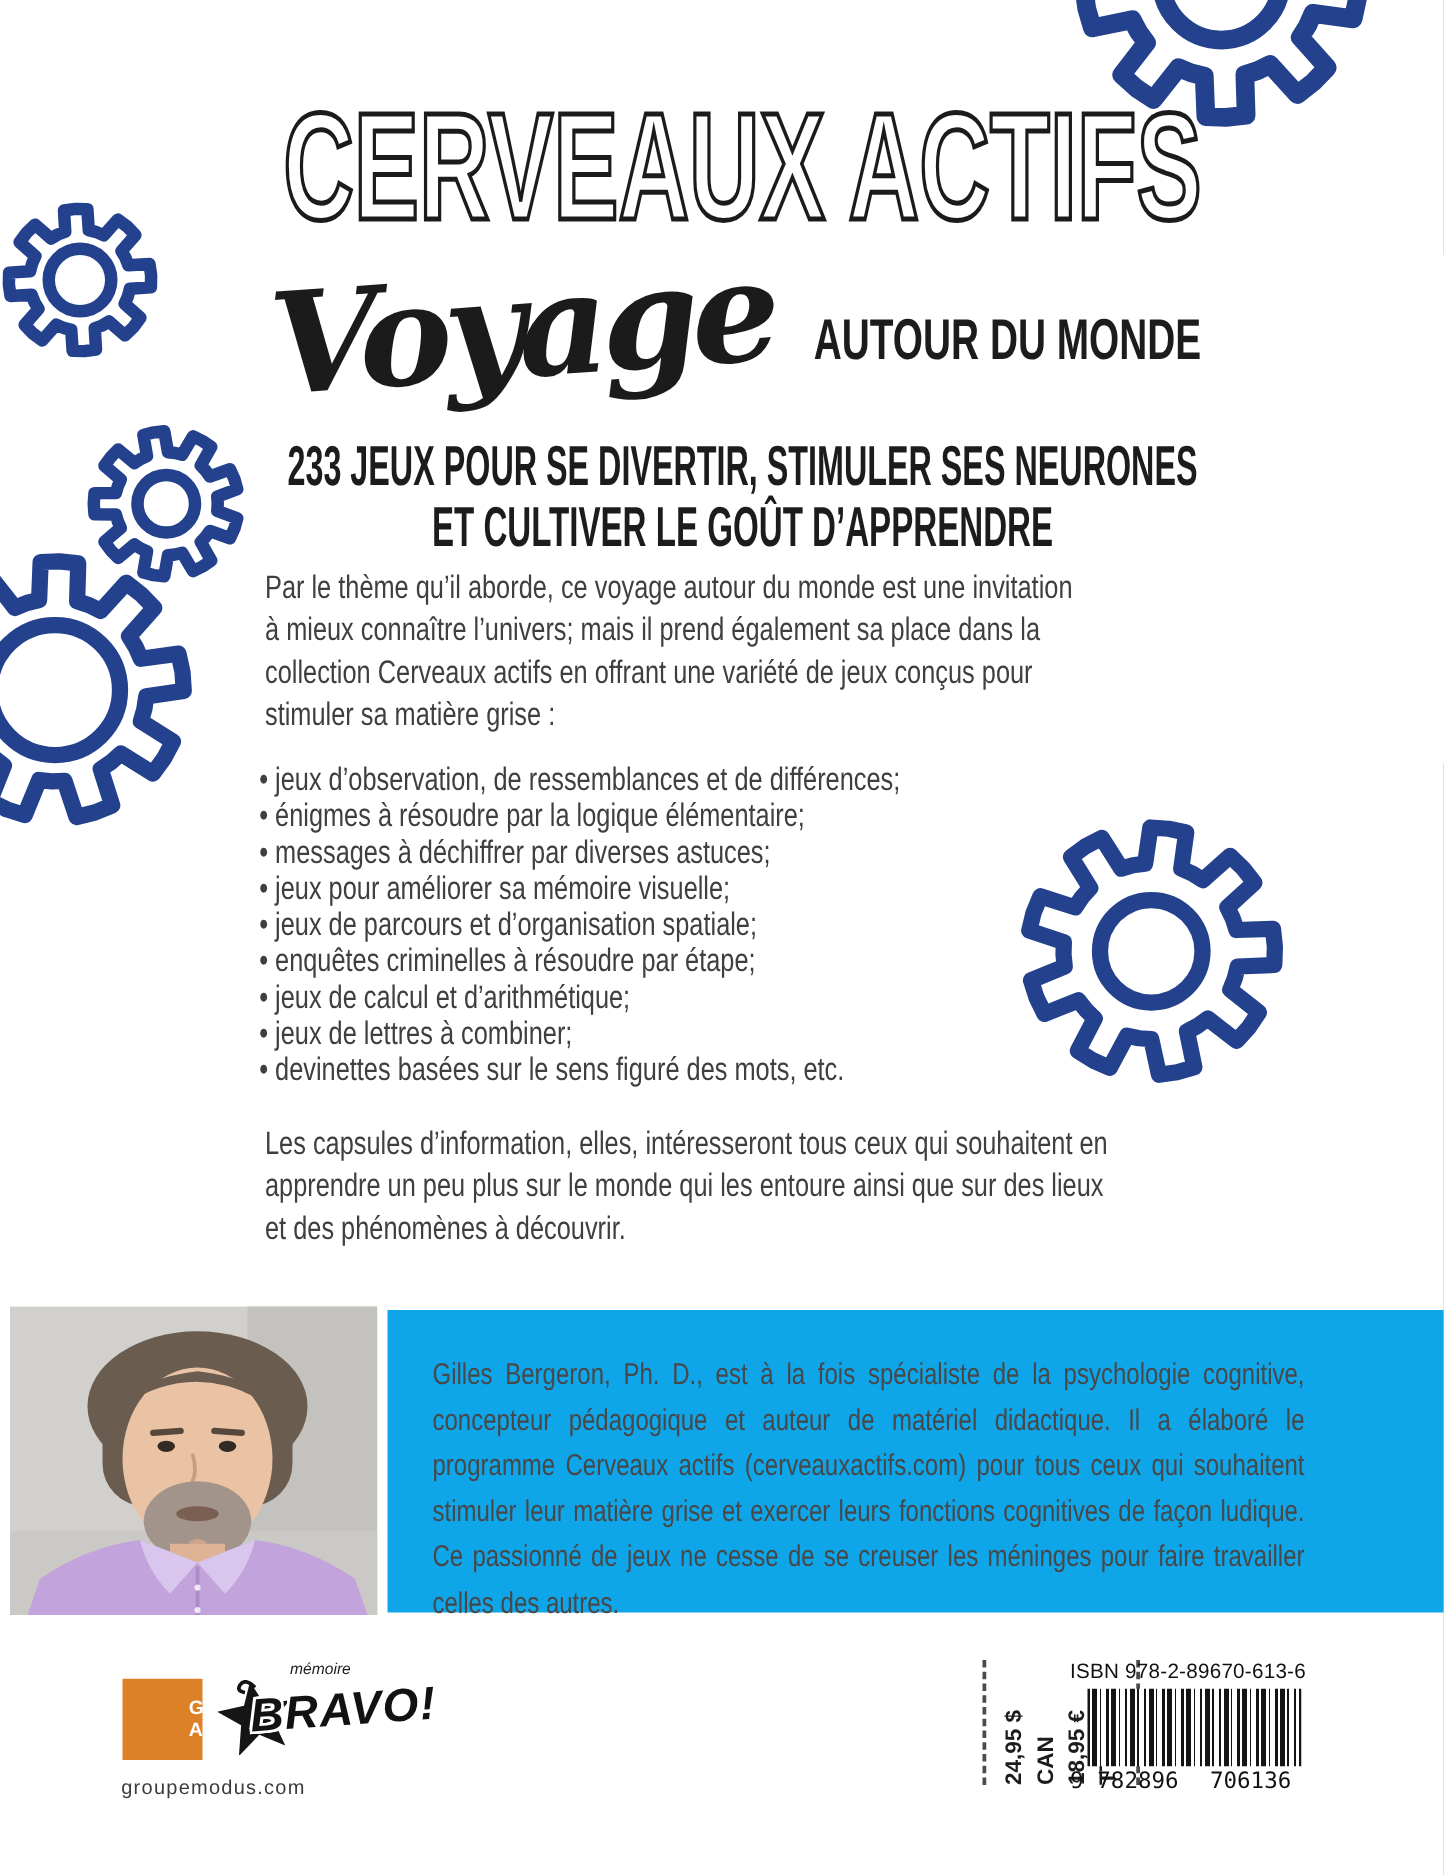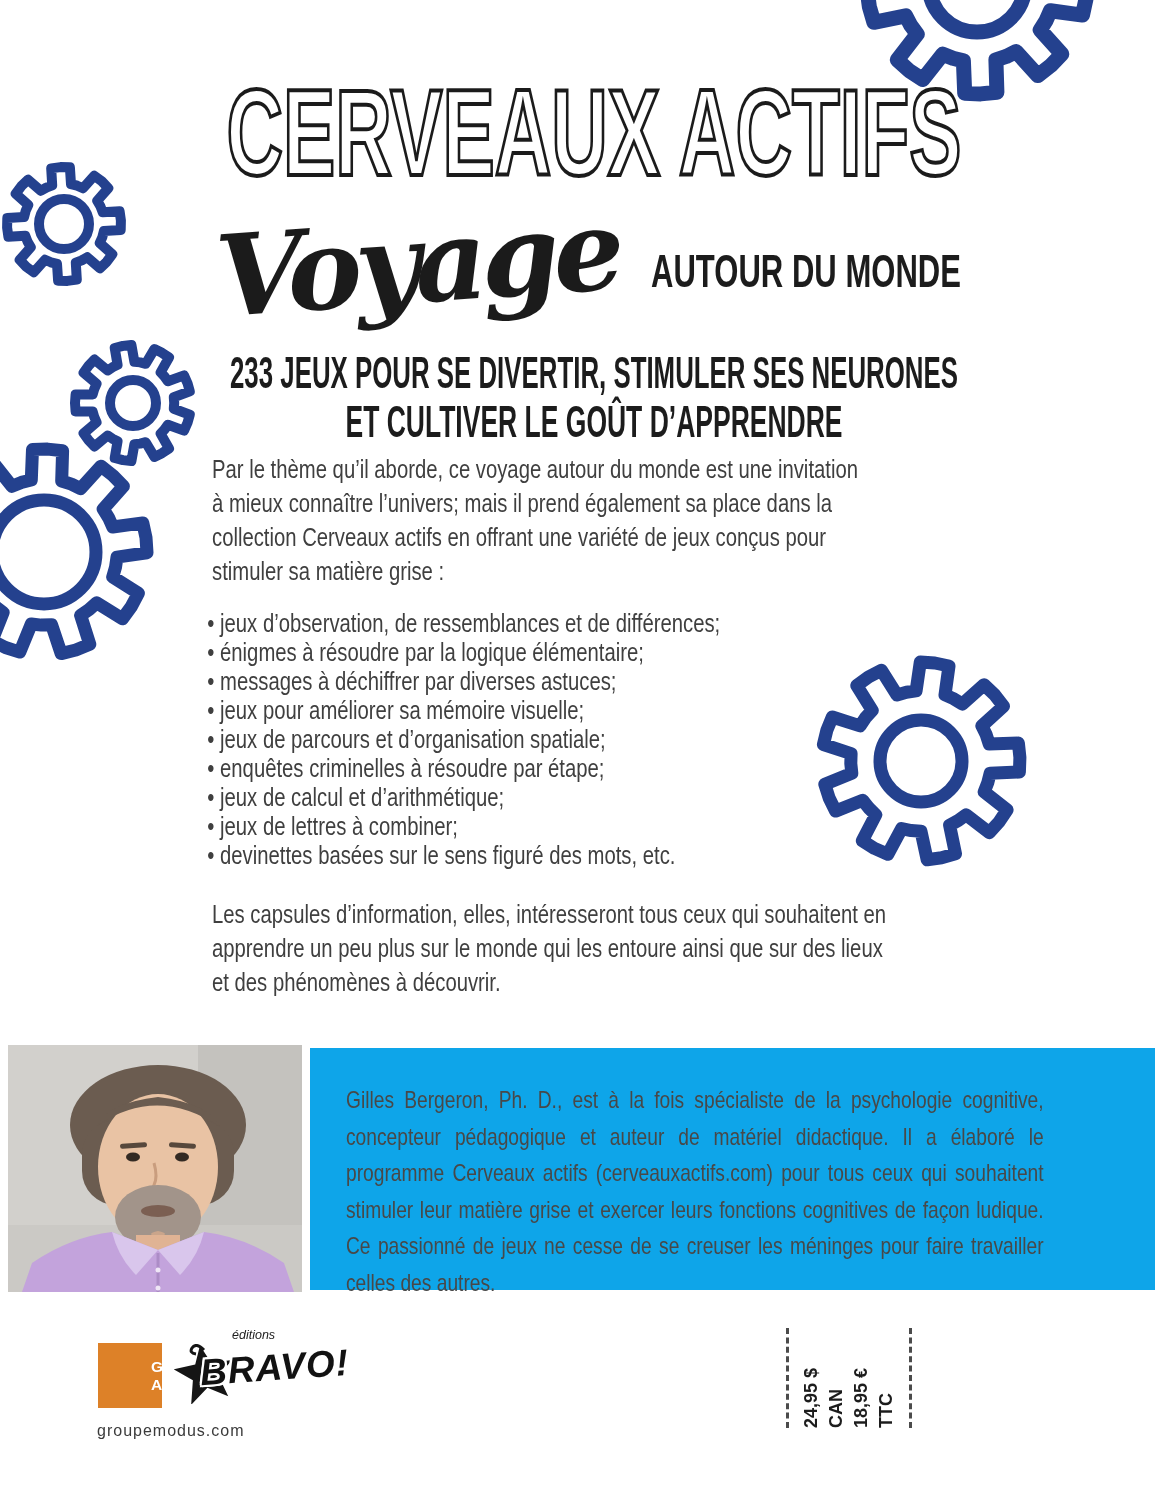--- a/index.html
+++ b/index.html
@@ -170,29 +170,42 @@
   <div class="modus-logo" id="modus-logo" style="background: rgb(221, 129, 40);">
     <span>GROUPE</span>
     <span>AUTOUR</span>
   </div>
 
   <div class="bravo-logo">
     <svg class="bravo-star" width="62" height="60" viewBox="0 0 62 60" xmlns="http://www.w3.org/2000/svg">
       <path d="M31,1 L39,20 L60,21 L44,34 L50,56 L31,44 L12,58 L18,34 L1,20 L23,19 Z" fill="#151515" transform="rotate(-10 31 30)"></path>
       <path d="M30,6 q-8,-8 -12,-2 q-3,5 4,6" fill="none" stroke="#151515" stroke-width="3"></path>
     </svg>
-    <span class="bravo-editions">éditions</span>
+    <span class="bravo-editions">mémoire</span>
     <span class="bravo-text">BRAVO!</span>
   </div>
 
   <div class="website">groupemodus.com</div>
 
   <div class="price-block">
     <div class="dash-rule"></div>
     <div class="price-text">
       <span>24,95 $ CAN</span>
       <span>18,95 € TTC</span>
     </div>
     <div class="dash-rule"></div>
   </div>
 
+  <div class="barcode-block">
+    <div class="isbn-label">ISBN 978-2-89670-613-6</div>
+    <div class="barcode-row">
+      <span class="barcode-9">9</span>
+      <div class="bars-stack">
+        <div class="bars"></div>
+        <div class="bar-digits">
+          <span>782896</span>
+          <span>706136</span>
+        </div>
+      </div>
+    </div>
+  </div>
 
 </div>
 
 </body></html>

